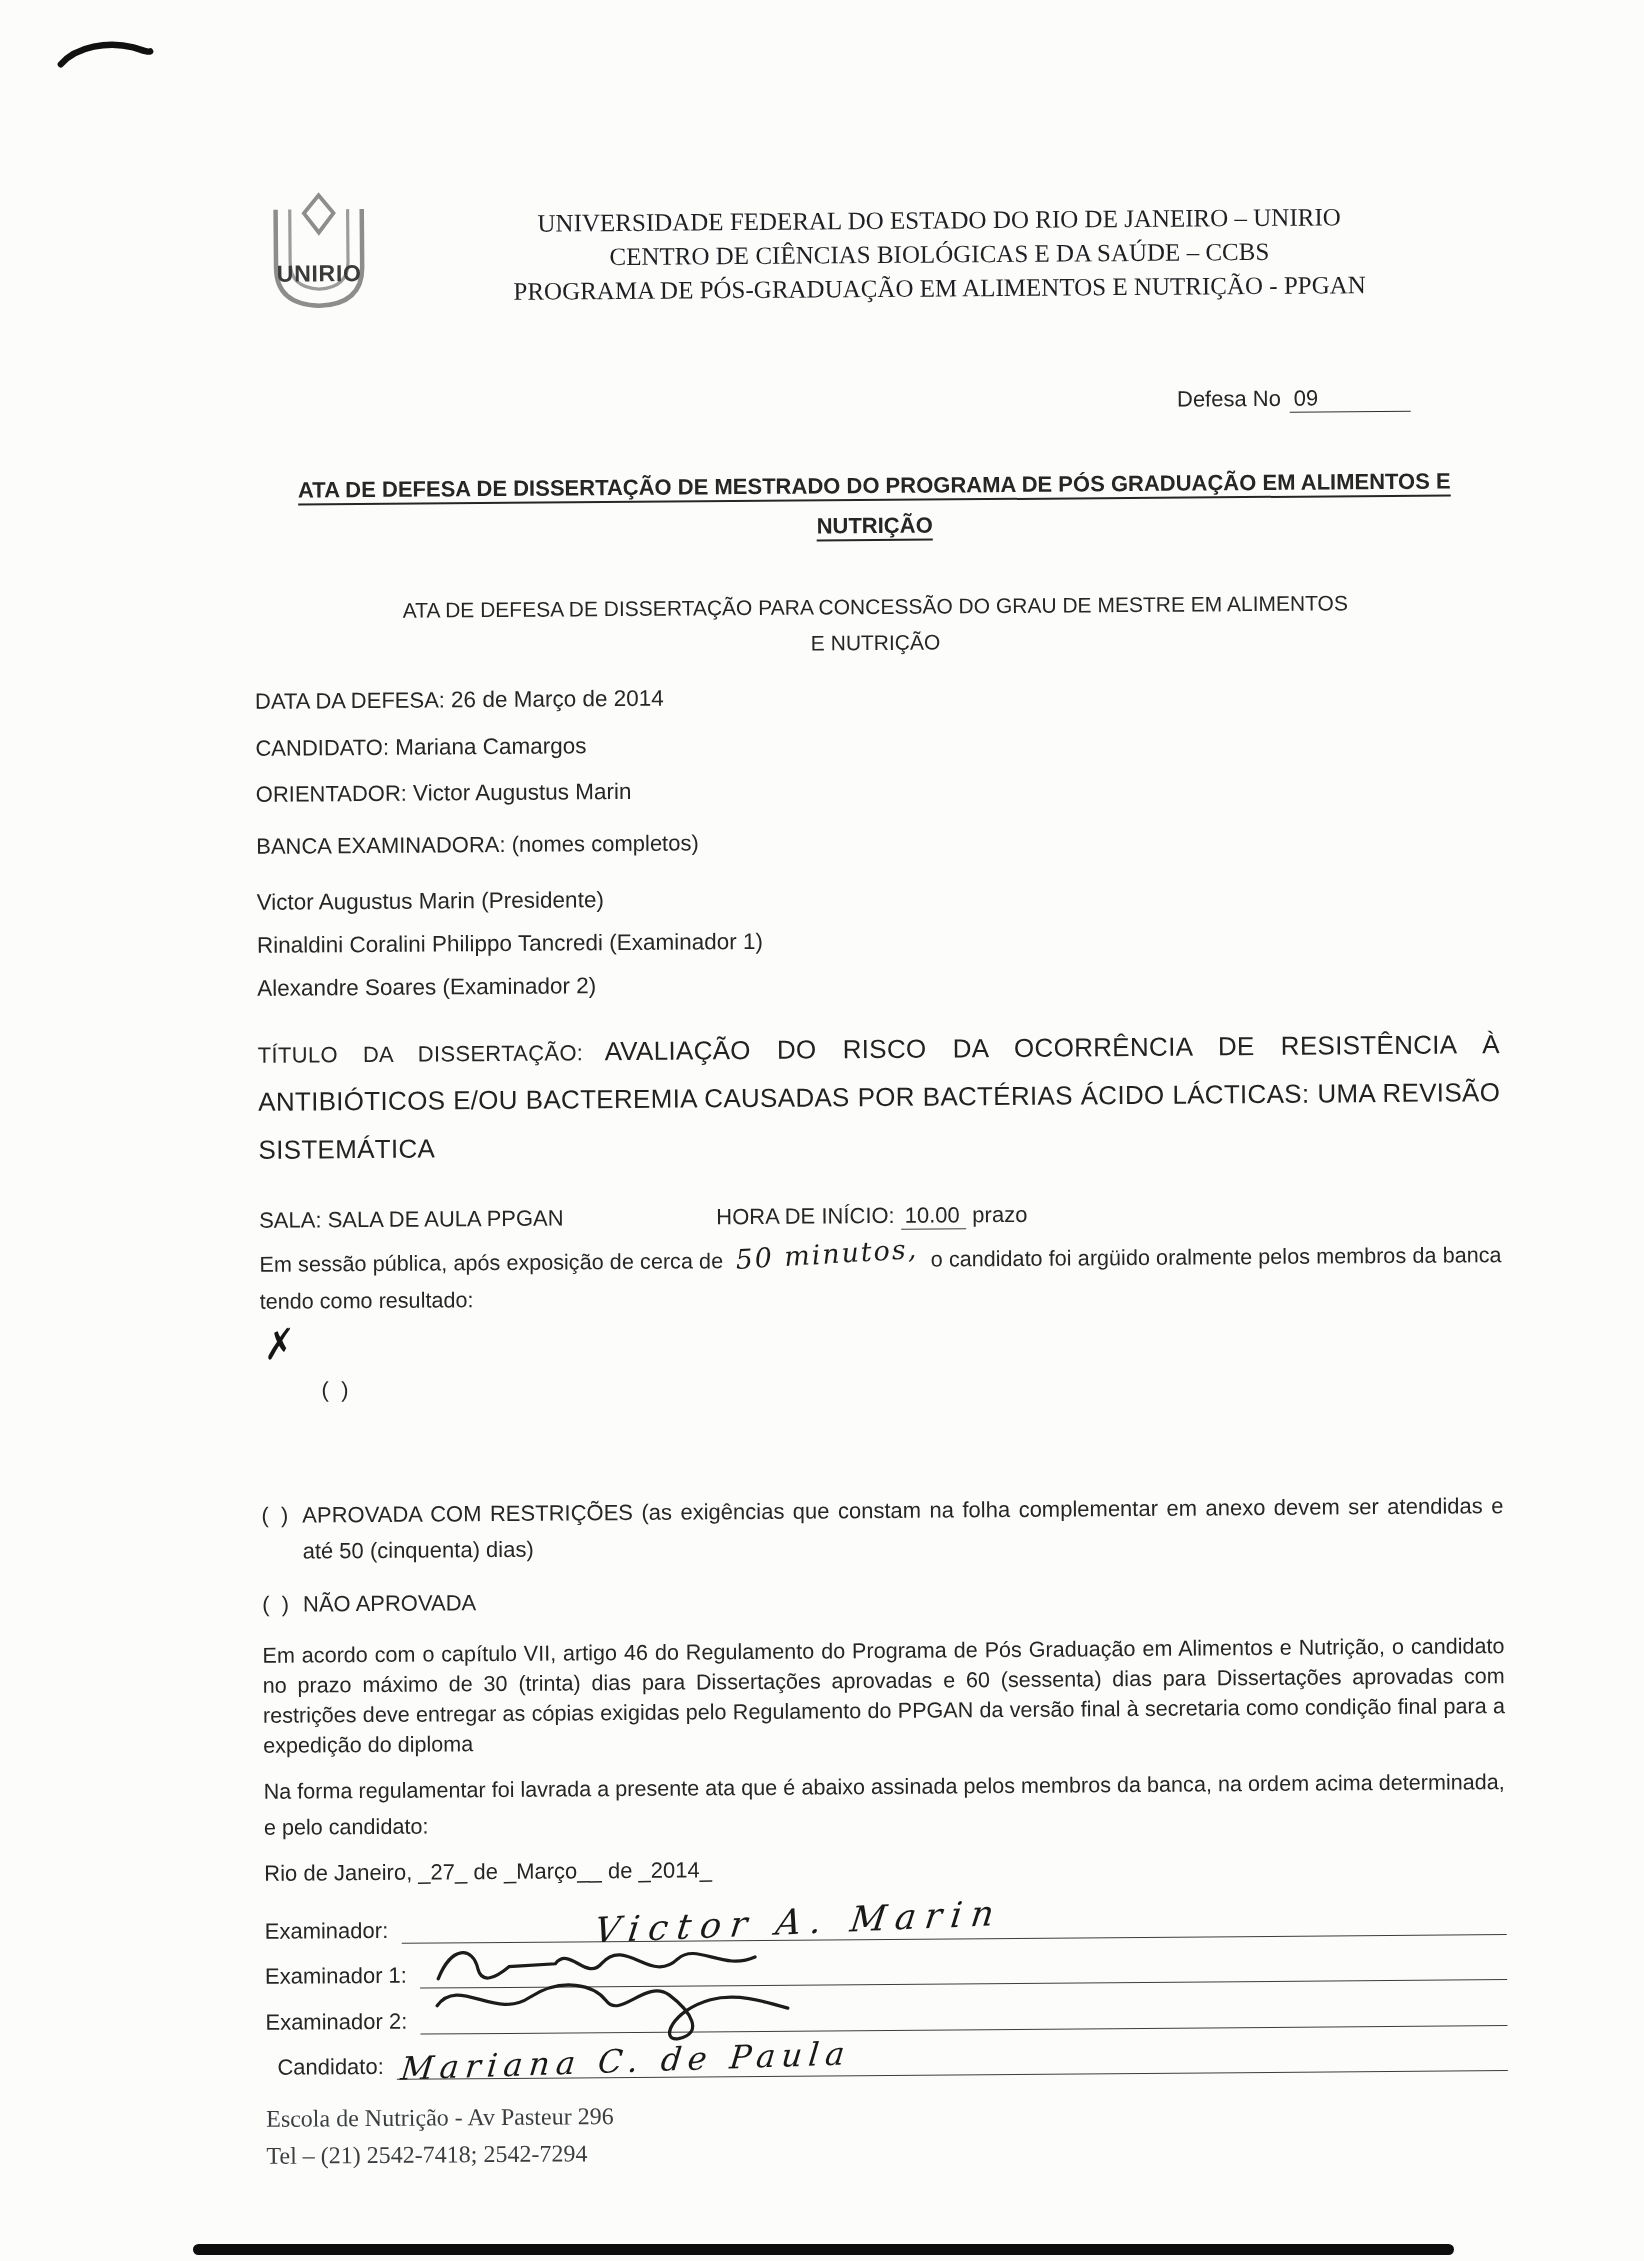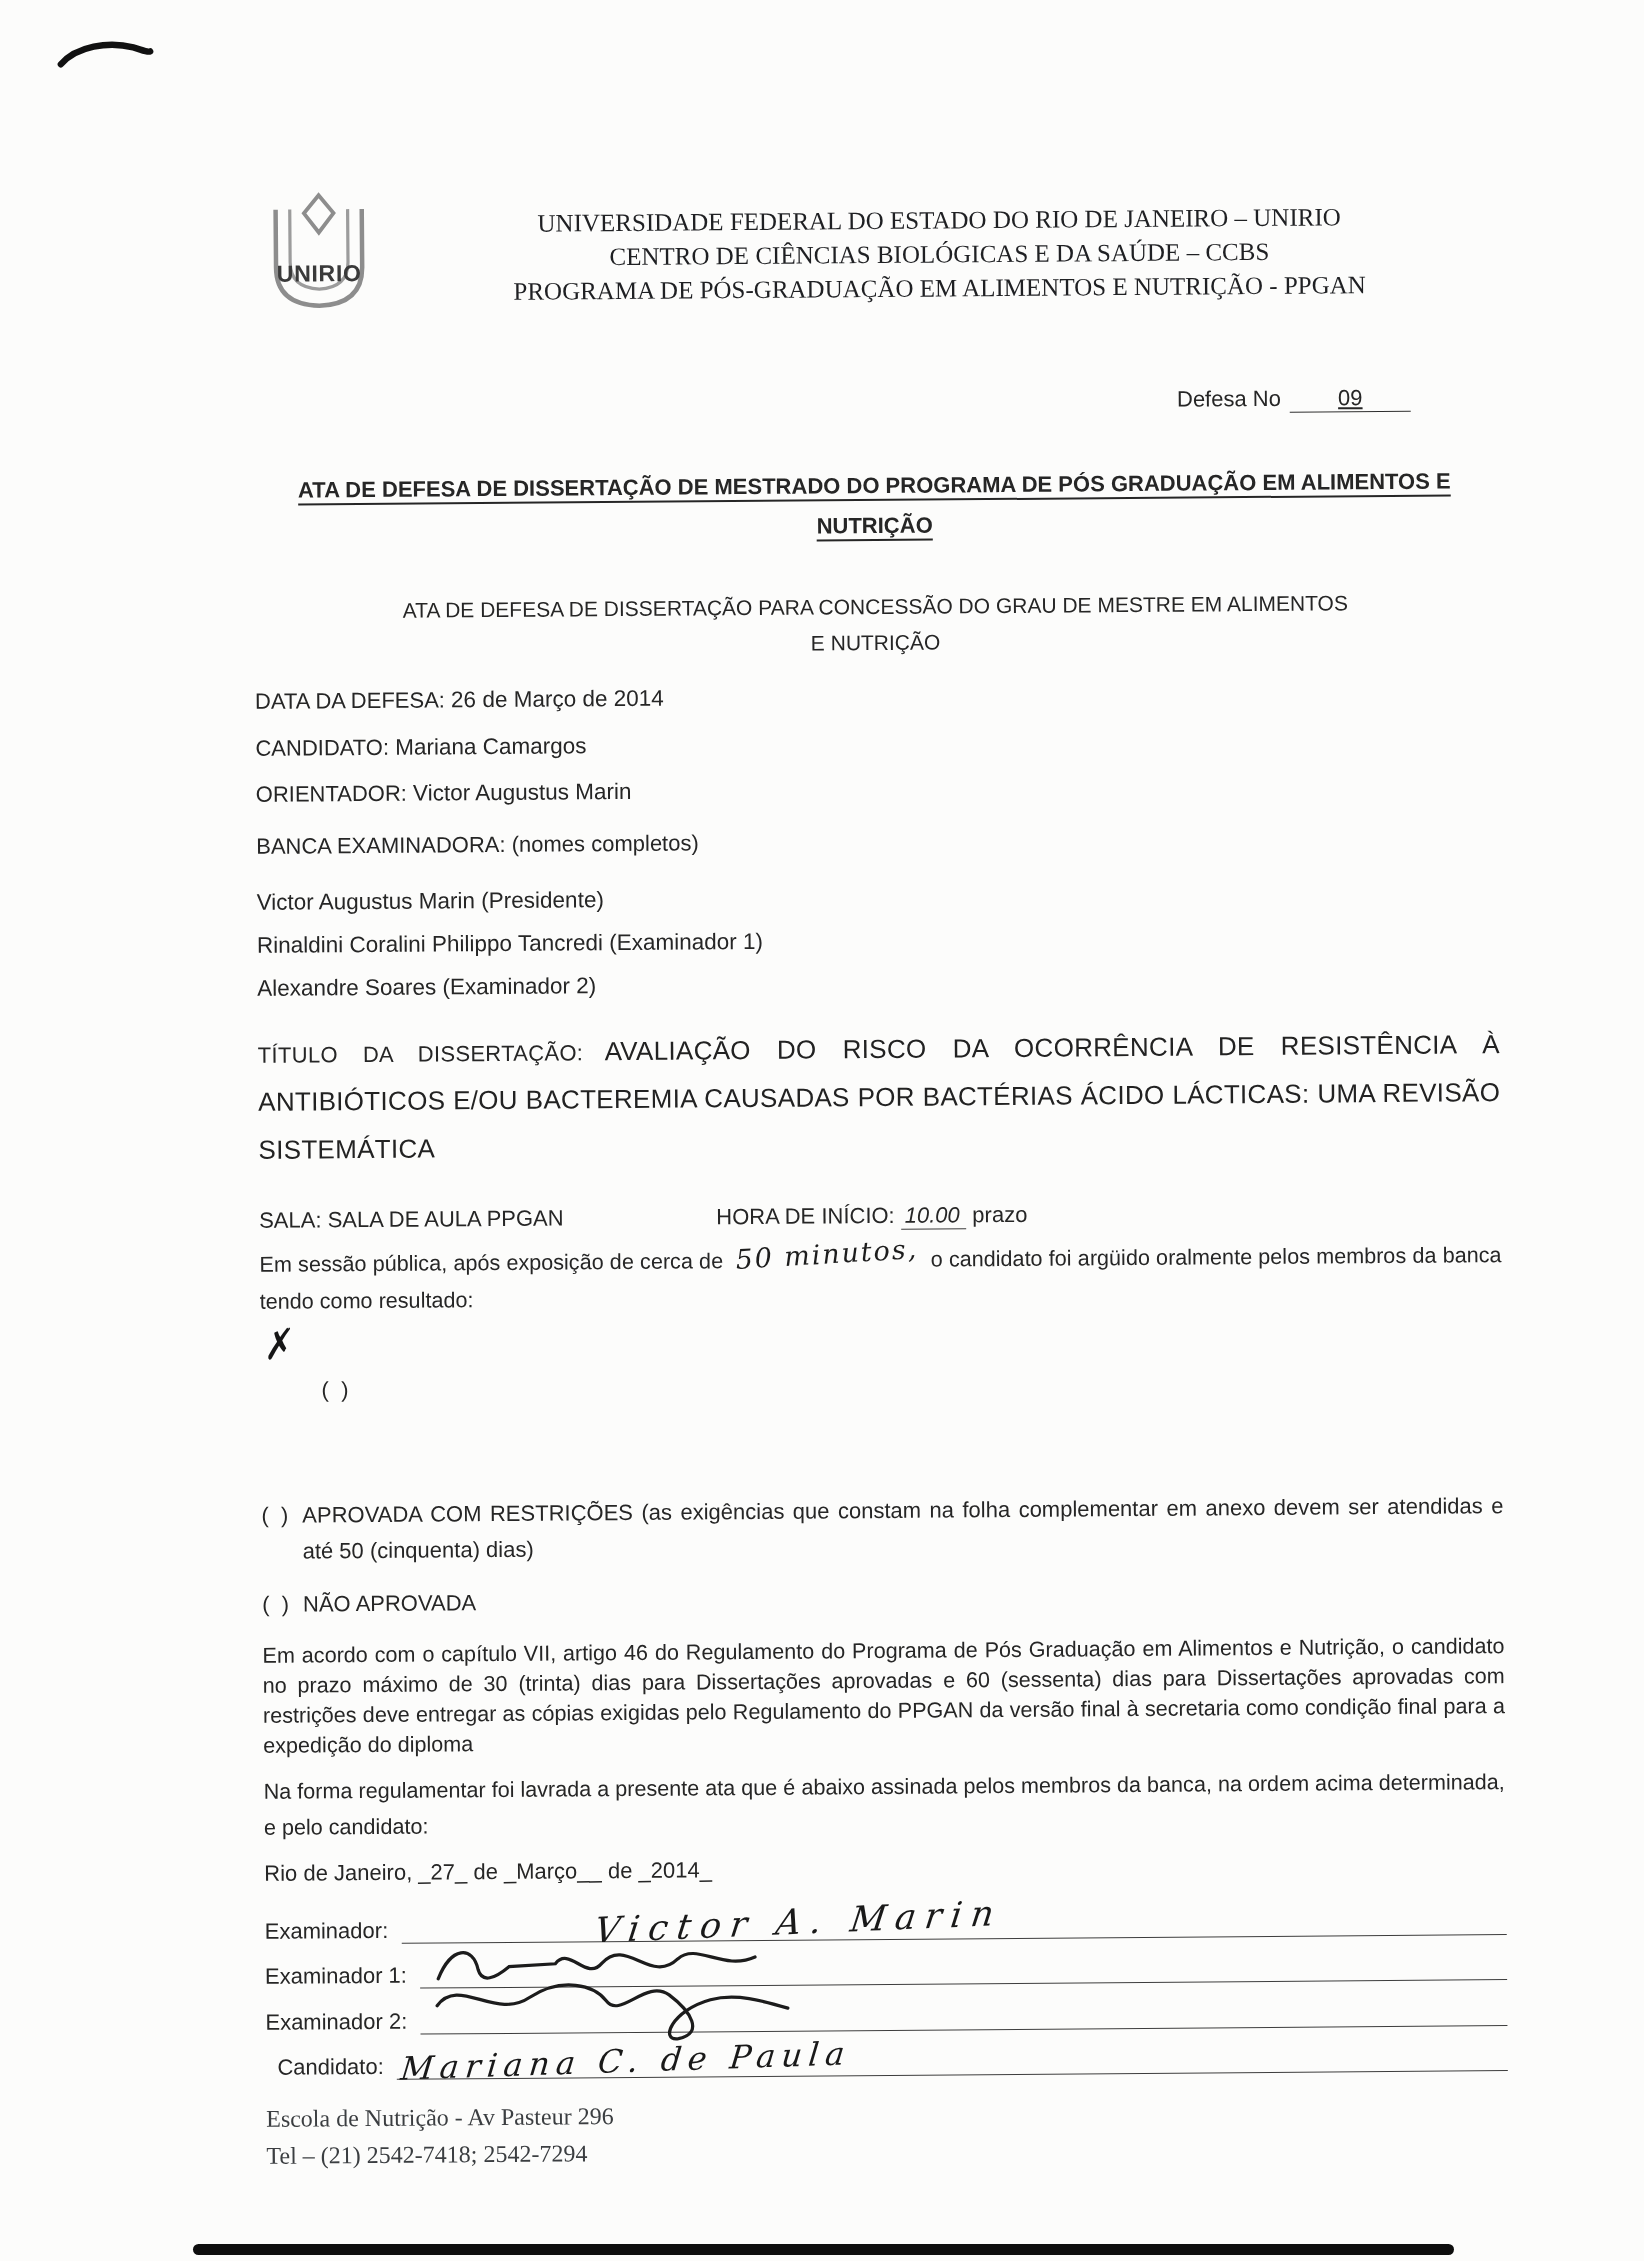--- a/index.html
+++ b/index.html
@@ -23,22 +23,22 @@
   .header-text {
     flex:1;
     font-family:"Liberation Serif", serif;
     font-size:25px; line-height:34px;
     text-align:center; color:#1f2023;
     padding-right:19.3px;
   }
   
   .defesa-line { margin-top:67px; text-align:right; padding-right:84px; font-size:22px; }
   .blankfill {
-    display:inline-block; min-width:113px; text-align:center;
-    border-bottom:1.9px solid #2e2e2e; padding:0 3.9px; margin-left:9px;text-decoration:underline;
+    display:inline-block; min-width:113px; text-align:left;
+    border-bottom:1.9px solid #2e2e2e; padding:0 3.9px; margin-left:9px;
   }
   
   .main-title {
     margin:50px auto 0 auto; max-width:1172px;
     text-align:center; font-weight:bold; font-size:22px; line-height:40px;
   }
   .underlined { text-decoration:underline; text-decoration-thickness:1.9px; text-underline-offset:5.8px; }
   .subtitle {
     margin:43px auto 0 auto; max-width:947px;
     text-align:center; font-size:21px; line-height:36px;
@@ -50,21 +50,21 @@
   
   .banca { margin-top:26px; font-size:22px; }
   .banca-member { font-size:22.5px; line-height:43px; }
   
   .dissertacao { margin-top:23px; text-align:justify; line-height:43px; }
   .dissertacao .label { font-size:22px; letter-spacing:0.3px; }
   .dissertacao .value { font-size:26px; letter-spacing:0.3px; color:#222; }
   
   .local-line { margin-top:30px; font-size:22px; line-height:28px; }
   .local-part { display:inline-block; min-width:451px; }
-  .filled-blank { border-bottom:1.9px solid #3a3a3a; padding:0 6.4px 1.3px 3.9px;font-style:italic; }
+  .filled-blank { border-bottom:1.9px solid #3a3a3a; padding:0 6.4px 1.3px 3.9px; }
   .sessao-par { margin-top:9px; font-size:21.6px; line-height:37px; text-align:justify; }
   .handwriting {
     font-family:"DejaVu Serif", serif; font-style:italic;
     display:inline-block; transform:rotate(-3deg) translateY(-3.9px);
     letter-spacing:1.9px; color:#1d1d1d;
   }
   .duracao { font-size:27px; padding:0 6.4px; }
   
   .opcoes { margin-top:17px; font-size:22px; }
   .opcao { display:flex; gap:14px; line-height:36px; margin-bottom:17px; text-align:justify; }

